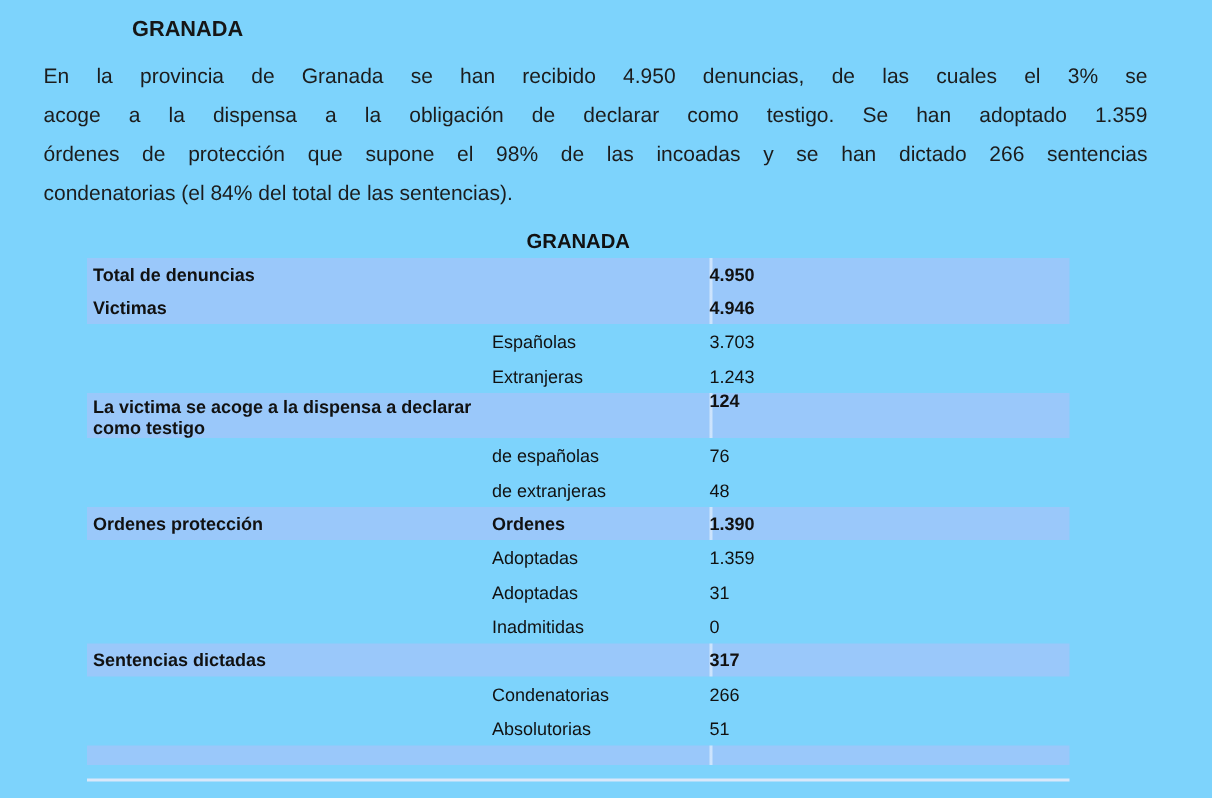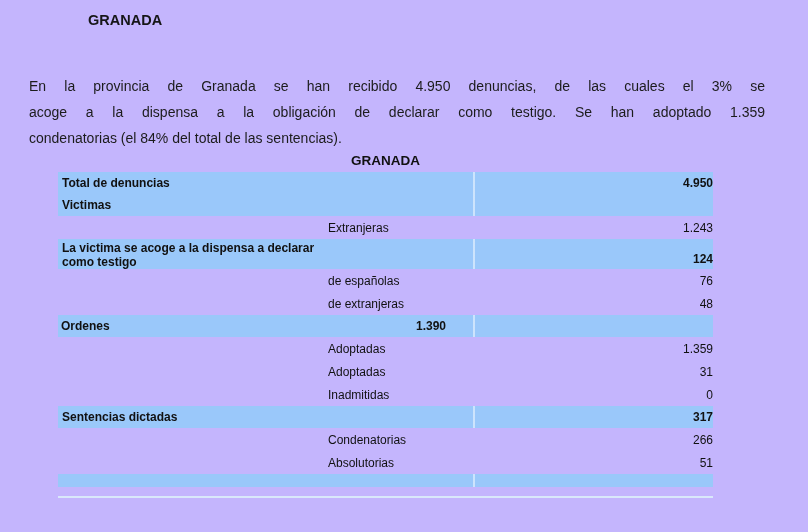--- a/index.html
+++ b/index.html
@@ -1,79 +1,86 @@
 <!DOCTYPE html>
 <html style="--hl: #9ac8fa;"><head>
 <meta charset="utf-8">
 <style>
   :root { --hl: #9ac8fa; }
   * { margin:0; padding:0; box-sizing:border-box; }
   html,body { background:#ffffff; }
   .page {
     position:relative;
     width:808px; height:532px;
-    background:#c4b5fd;
+    background:#7dd3fc;
     font-family:"Liberation Sans", sans-serif;
     color:#1c1c1c;
     overflow:hidden;
   }
   .doc-heading {
     position:absolute; left:88px; top:12px;
     font-size:14.5px; font-weight:bold; color:#161616;
   }
   .para {
     position:absolute; left:29px; top:37px; width:736px;
-    font-size:14px; line-height:26px; color:#1c1c1c;margin-top:36px;
+    font-size:14px; line-height:26px; color:#1c1c1c;
   }
   .para .pline { text-align:justify; text-align-last:justify; }
   .para .pline.last { text-align-last:left; }
   .table-wrap { position:absolute; left:58px; top:151px; width:655px; }
   .table-title {
     width:100%; text-align:center;
     font-size:13.5px; font-weight:bold; color:#111;
     height:19px; line-height:19px;
   }
   .rows { margin-top:2px; width:100%; }
   .row { display:flex; height:23px; align-items:center; font-size:12px; color:#111; }
   .row.hl {
     height:22px; font-weight:bold; background:var(--hl);
     background-image:linear-gradient(rgba(255,255,255,.5),rgba(255,255,255,.5));
     background-size:2px 100%; background-position:415px 0; background-repeat:no-repeat;
   }
   .row.tall { height:30px; }
   .row.tall .c1 { width:415px; line-height:14px; padding-top:1px; }
-  .row.tall .c3 { align-self:flex-end; line-height:14px; padding-bottom:3px; }
+  .row.tall .c3 { align-self:flex-end; line-height:14px; padding-bottom:18px; }
   .row.footer { height:13px; }
   .c  { overflow:visible; }
   .c1 { width:267px; padding-left:4px; white-space:pre-line; }
   .c2 { width:148px; padding-left:3px; }
-  .c3 { width:240px; text-align:right; }
+  .c3 { width:240px; text-align:left; }
   .table-bottom-line { height:2px; background:#d9e8fa; margin-top:9px; width:100%; }
 </style>
 </head>
 <body>
 
 <div class="page">
   <div class="doc-heading">GRANADA</div>
   <div class="para">
       <div class="pline">En la provincia de Granada se han recibido 4.950 denuncias, de las cuales el 3% se</div>
       <div class="pline">acoge a la dispensa a la obligación de declarar como testigo. Se han adoptado 1.359</div>
+      <div class="pline">órdenes de protección que supone el 98% de las incoadas y se han dictado 266 sentencias</div>
       <div class="pline last">condenatorias (el 84% del total de las sentencias).</div>
     </div>
   <div class="table-wrap">
     <div class="table-title">GRANADA</div>
     <div class="rows">
         <div class="row hl">
           <div class="c c1">Total de denuncias</div>
           <div class="c c2"></div>
           <div class="c c3">4.950</div>
         </div>
         <div class="row hl">
           <div class="c c1">Victimas</div>
           <div class="c c2"></div>
+          <div class="c c3">4.946</div>
+        </div>
+        <div class="row">
+          <div class="c c1"></div>
+          <div class="c c2">Españolas</div>
+          <div class="c c3">3.703</div>
         </div>
         <div class="row">
           <div class="c c1"></div>
           <div class="c c2">Extranjeras</div>
           <div class="c c3">1.243</div>
         </div>
         <div class="row hl tall">
           <div class="c c1">La victima se acoge a la dispensa a declarar
 como testigo</div>
           <div class="c c3">124</div>
@@ -82,20 +89,21 @@
           <div class="c c1"></div>
           <div class="c c2">de españolas</div>
           <div class="c c3">76</div>
         </div>
         <div class="row">
           <div class="c c1"></div>
           <div class="c c2">de extranjeras</div>
           <div class="c c3">48</div>
         </div>
         <div class="row hl">
+          <div class="c c1">Ordenes protección</div>
           <div class="c c2">Ordenes</div>
           <div class="c c3">1.390</div>
         </div>
         <div class="row">
           <div class="c c1"></div>
           <div class="c c2">Adoptadas</div>
           <div class="c c3">1.359</div>
         </div>
         <div class="row">
           <div class="c c1"></div>

